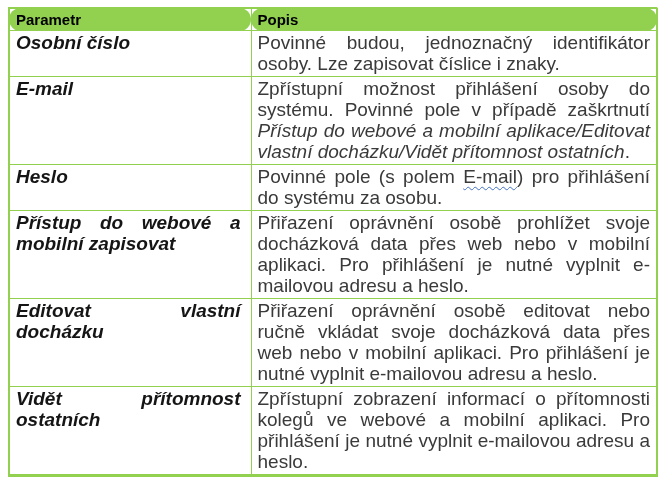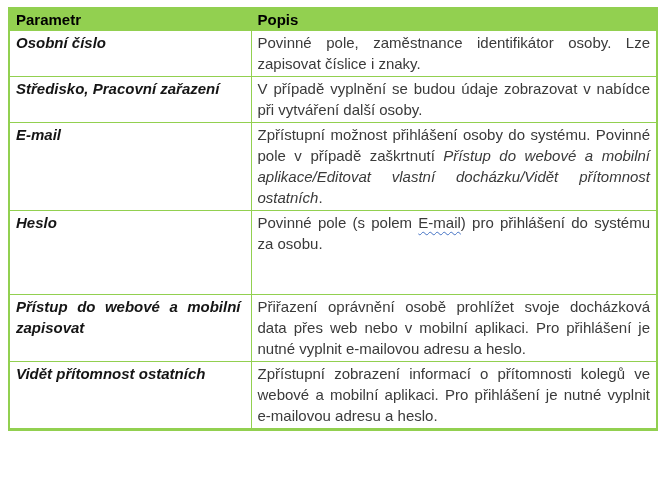--- a/index.html
+++ b/index.html
@@ -1,21 +1,21 @@
 <!DOCTYPE html>
 <html style="--green: #92D050; --text: #3a3a3a; --param-text: #151515; --squiggle: #4472C4;"><head>
 <meta charset="utf-8">
 <style>
   :root {
     --green: #92D050;
     --text: #3a3a3a;
     --param-text: #151515;
     --squiggle: #4472C4;
   }
-  * { box-sizing: border-box; }
+  * { box-sizing: border-box; border-radius: 24px; }
   html, body { margin: 0; padding: 0; background: #ffffff; }
   .page {
     width: 664px;
     height: 486px;
     padding: 7px 8px 0 8px;
     overflow: hidden;
     font-family: "Liberation Sans", sans-serif;
   }
   table.param-table {
     border-collapse: collapse;
@@ -34,21 +34,21 @@
   th {
     background: var(--green);
     color: #000000;
     font-size: 15px;
     font-weight: bold;
     text-align: left;
     height: 21px;
     padding-top: 2px;
   }
   td {
-    font-size: 15px;
+    font-size: 19px;
     line-height: 21px;
     color: var(--text);
     text-align: justify;
   }
   td.param {
     font-weight: bold;
     font-style: italic;
     color: var(--param-text);
     padding-right: 10px;
   }
@@ -80,37 +80,37 @@
     </colgroup>
     <thead>
       <tr>
         <th>Parametr</th>
         <th>Popis</th>
       </tr>
     </thead>
     <tbody id="table-body">
         <tr>
           <td class="param">Osobní číslo</td>
-          <td class="desc"><span>Povinné pole, zaměstnance identifikátor osoby. Lze zapisovat číslice i znaky.</span></td>
-        </tr>
-        <tr>
-          <td class="param">Středisko, Pracovní zařazení</td>
-          <td class="desc"><span>V případě vyplnění se budou údaje zobrazovat v nabídce při vytváření další osoby.</span></td>
+          <td class="desc"><span>Povinné budou, jednoznačný identifikátor osoby. Lze zapisovat číslice i znaky.</span></td>
         </tr>
         <tr>
           <td class="param">E-mail</td>
           <td class="desc"><span>Zpřístupní možnost přihlášení osoby do systému. Povinné pole v případě zaškrtnutí </span><span class="seg-italic">Přístup do webové a mobilní aplikace/Editovat vlastní docházku/Vidět přítomnost ostatních</span><span>.</span></td>
         </tr>
         <tr>
           <td class="param">Heslo</td>
           <td class="desc"><span>Povinné pole (s polem </span><span class="seg-wavy">E-mail</span><span>) pro přihlášení do systému za osobu.</span></td>
         </tr>
         <tr>
           <td class="param">Přístup do webové a mobilní zapisovat</td>
           <td class="desc"><span>Přiřazení oprávnění osobě prohlížet svoje docházková data přes web nebo v mobilní aplikaci. Pro přihlášení je nutné vyplnit e-mailovou adresu a heslo.</span></td>
         </tr>
         <tr>
+          <td class="param">Editovat vlastní docházku</td>
+          <td class="desc"><span>Přiřazení oprávnění osobě editovat nebo ručně vkládat svoje docházková data přes web nebo v mobilní aplikaci. Pro přihlášení je nutné vyplnit e-mailovou adresu a heslo.</span></td>
+        </tr>
+        <tr>
           <td class="param">Vidět přítomnost ostatních</td>
           <td class="desc"><span>Zpřístupní zobrazení informací o přítomnosti kolegů ve webové a mobilní aplikaci. Pro přihlášení je nutné vyplnit e-mailovou adresu a heslo.</span></td>
         </tr>
       </tbody>
   </table>
 </div>
 
 </body></html>

